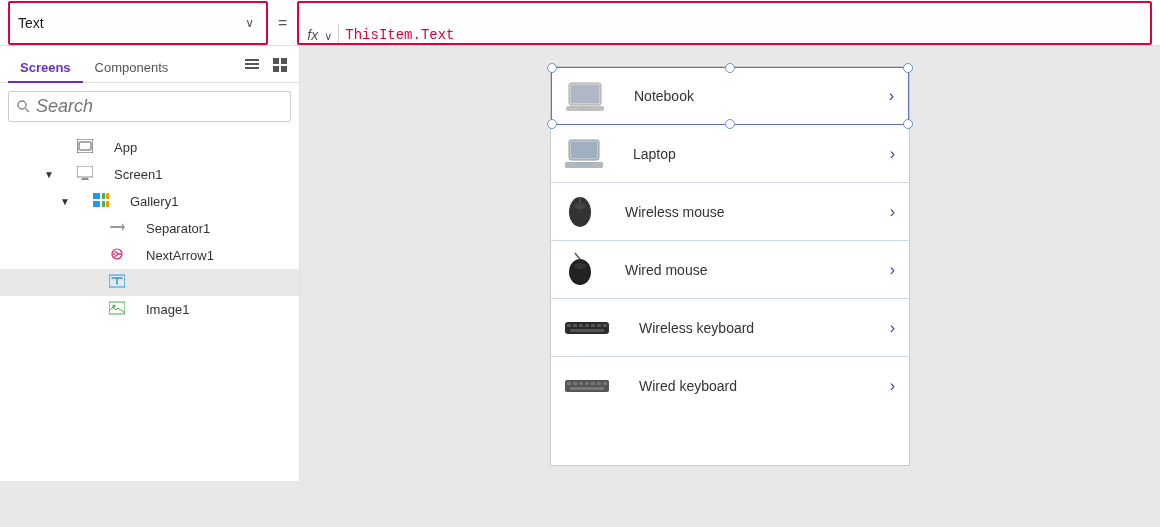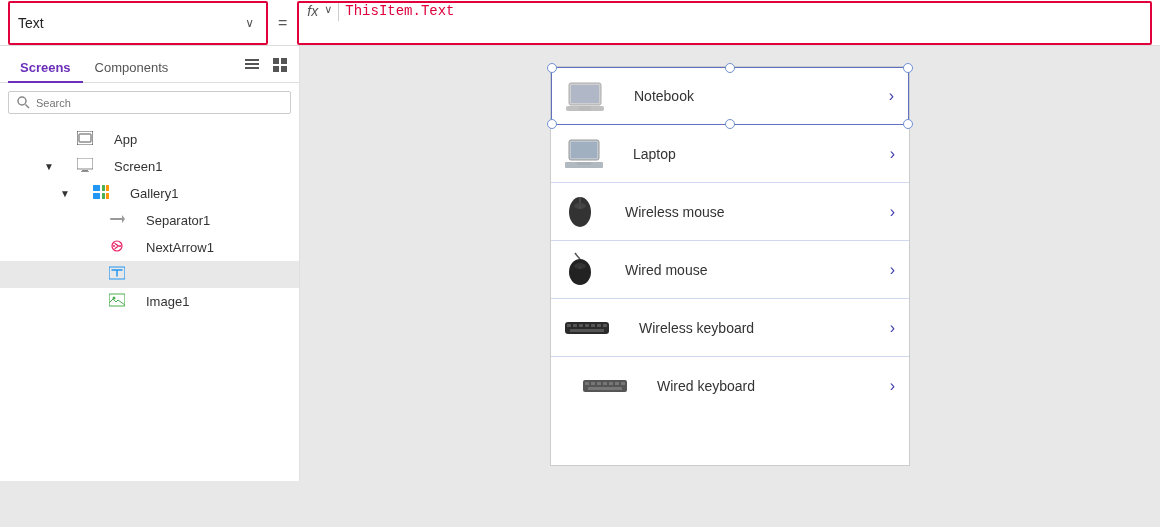--- a/index.html
+++ b/index.html
@@ -39,21 +39,21 @@
       font-size: 12px;
       padding: 2px 4px;
     }
     .equals-sign {
       font-size: 16px;
       color: #555;
       padding: 0 4px;
     }
     .formula-bar {
       display: flex;
-      align-items: flex-start;
+      align-items: flex-end;
       flex: 1;
       border: 2px solid #e0003c;
       border-radius: 2px;
       height: 44px;
       padding: 0 8px;
       background: #fff;
       gap: 6px;
     }
     .fx-label {
       color: #555;
@@ -137,22 +137,23 @@
       margin: 8px 8px;
       border-radius: 2px;
       padding: 4px 8px;
       gap: 6px;
       background: #fff;
     }
     .search-box input {
       border: none;
       outline: none;
       flex: 1;
-      font-size: 11px;
+      font-size: 18px;
       color: #4d7c0f;
+      font-style: italic;
     }
 
     .tree-container {
       flex: 1;
       overflow-y: auto;
       padding: 4px 0;
     }
     .tree-item {
       display: flex;
       align-items: center;
@@ -449,21 +450,21 @@
           <rect x="20" y="4" width="4" height="3" rx="0.5" fill="#555"></rect>
           <rect x="26" y="4" width="4" height="3" rx="0.5" fill="#555"></rect>
           <rect x="32" y="4" width="4" height="3" rx="0.5" fill="#555"></rect>
           <rect x="38" y="4" width="4" height="3" rx="0.5" fill="#555"></rect>
           <rect x="5" y="9" width="34" height="3" rx="0.5" fill="#555"></rect>
         </svg>
         <span class="row-text">Wireless keyboard</span>
         <span class="row-arrow">›</span>
       </div>
 
-      <div class="gallery-row" style="border-bottom: none; margin-left: 18px;">
+      <div class="gallery-row" style="border-bottom: none;">
         <svg width="44" height="16" viewBox="0 0 44 16">
           <rect x="0" y="2" width="44" height="12" rx="2" fill="#555"></rect>
           <rect x="2" y="4" width="4" height="3" rx="0.5" fill="#777"></rect>
           <rect x="8" y="4" width="4" height="3" rx="0.5" fill="#777"></rect>
           <rect x="14" y="4" width="4" height="3" rx="0.5" fill="#777"></rect>
           <rect x="20" y="4" width="4" height="3" rx="0.5" fill="#777"></rect>
           <rect x="26" y="4" width="4" height="3" rx="0.5" fill="#777"></rect>
           <rect x="32" y="4" width="4" height="3" rx="0.5" fill="#777"></rect>
           <rect x="38" y="4" width="4" height="3" rx="0.5" fill="#777"></rect>
           <rect x="5" y="9" width="34" height="3" rx="0.5" fill="#777"></rect>

